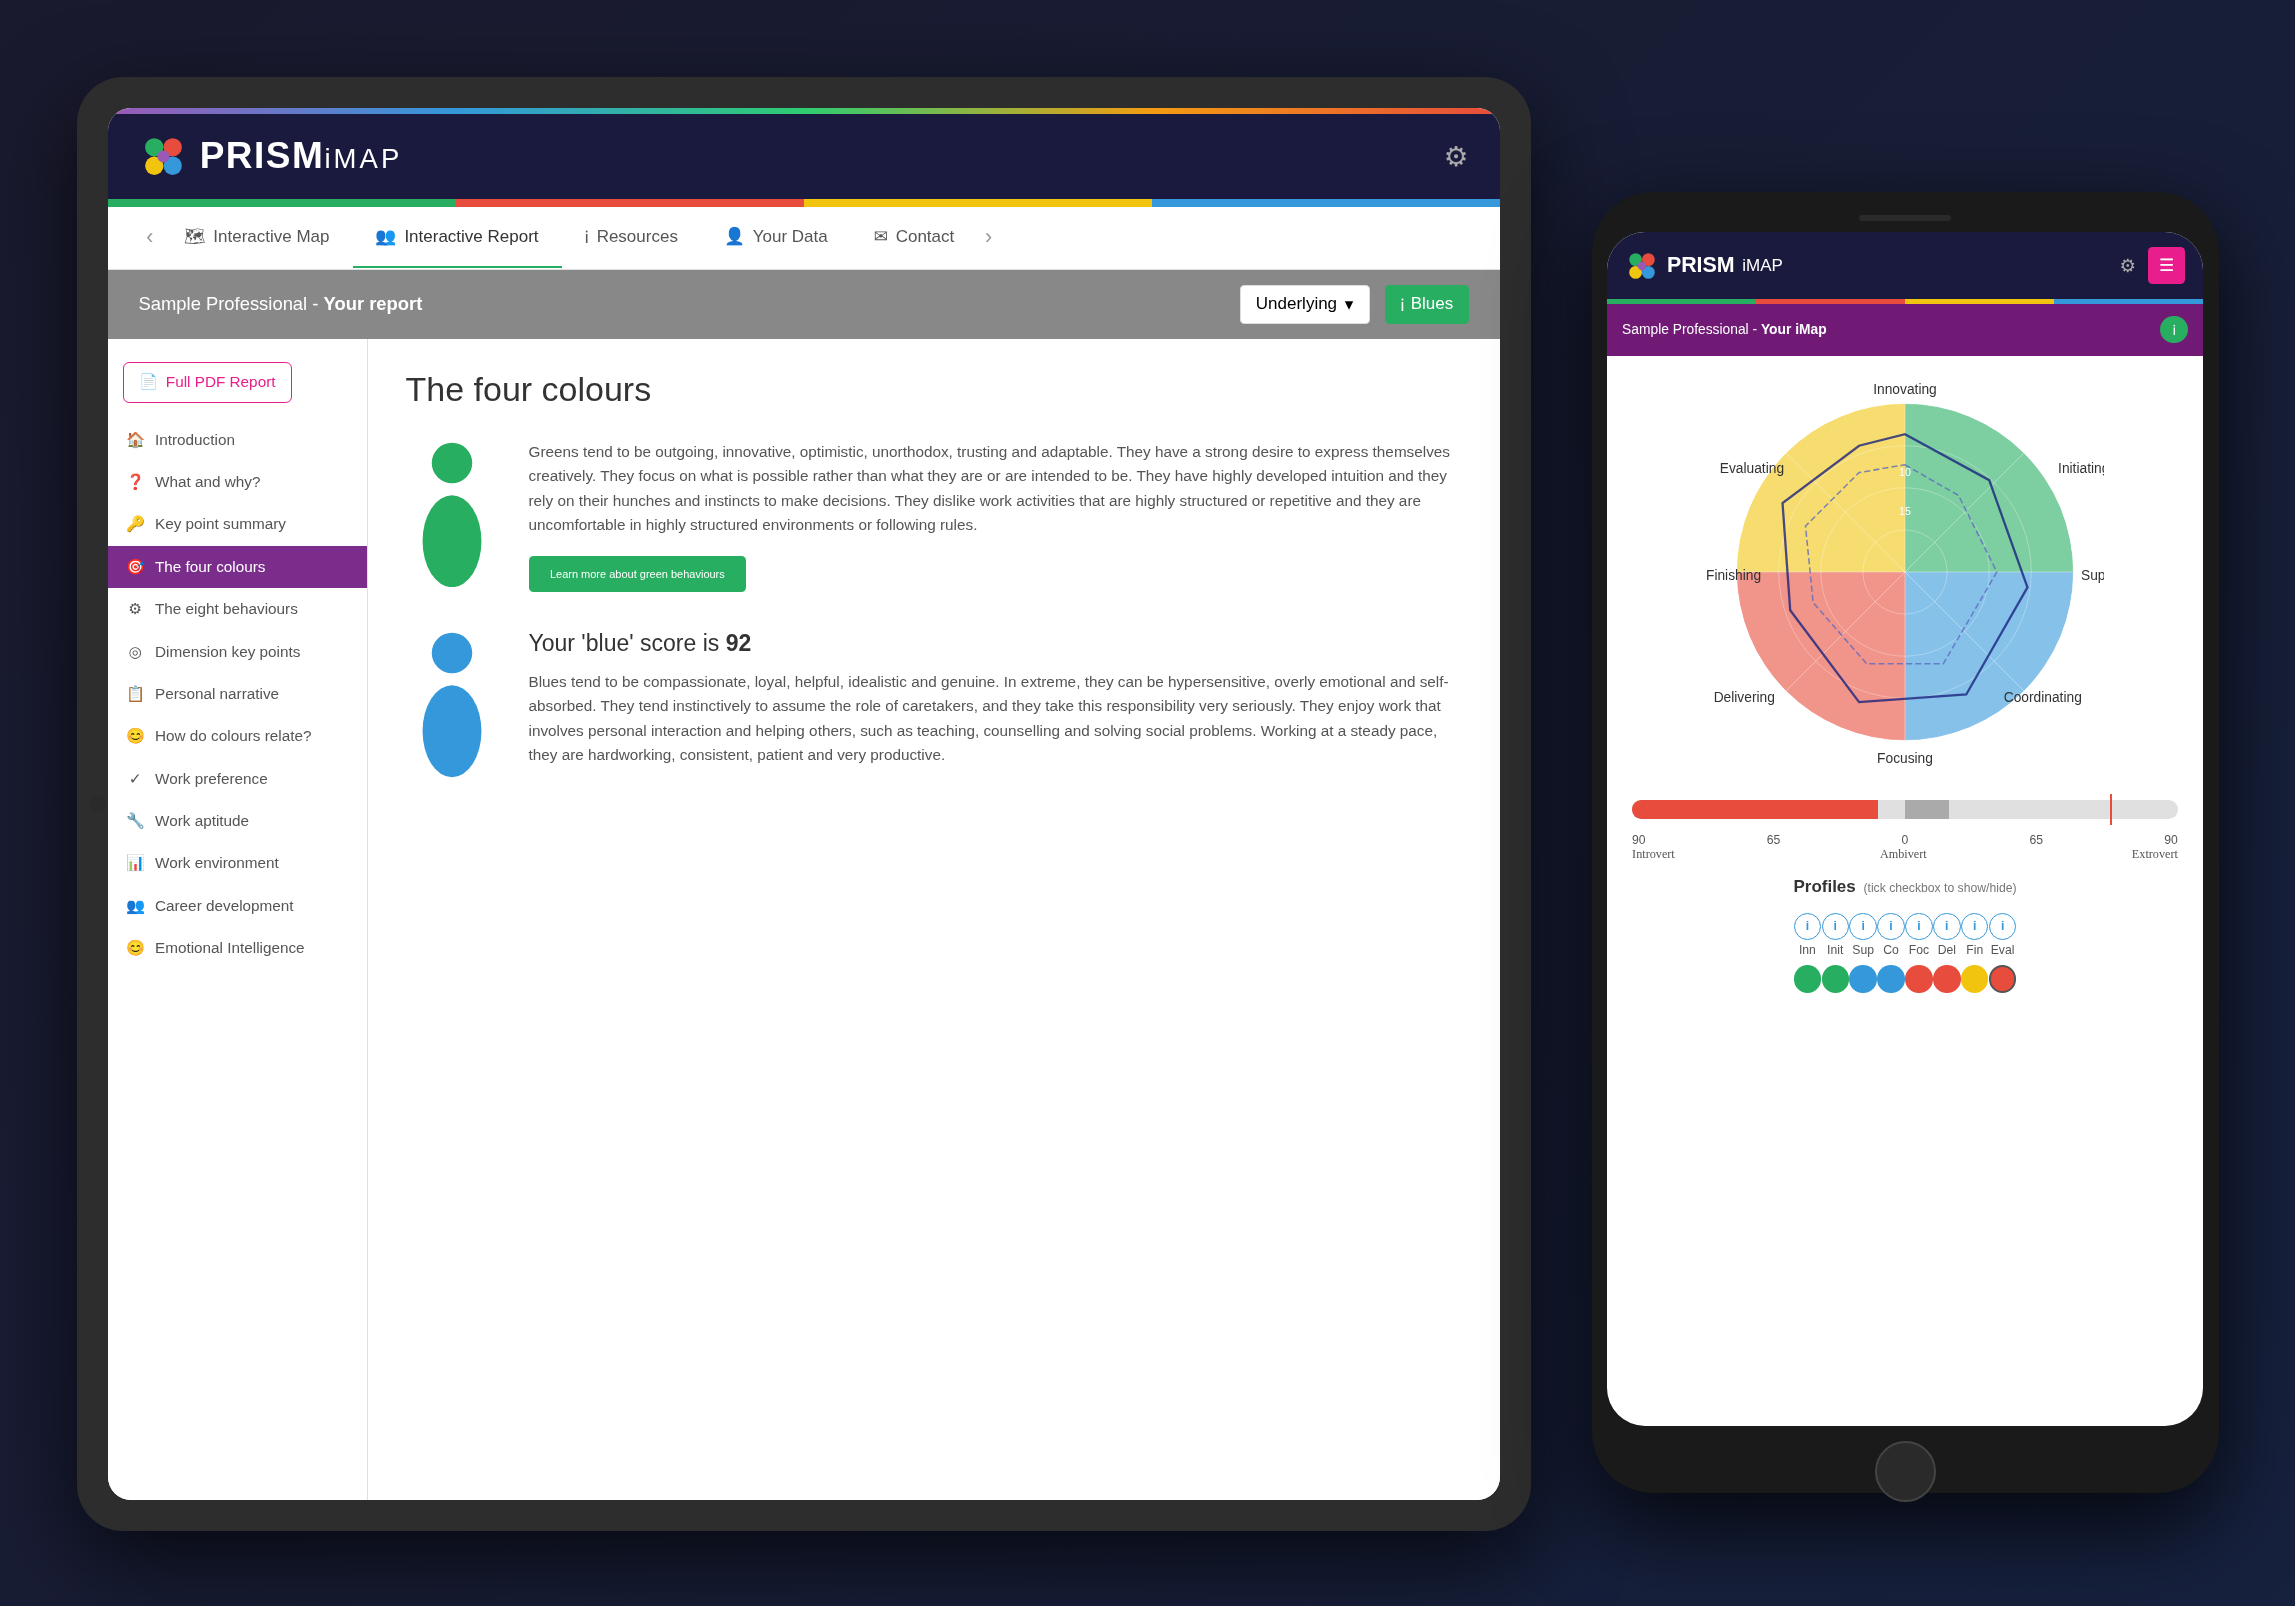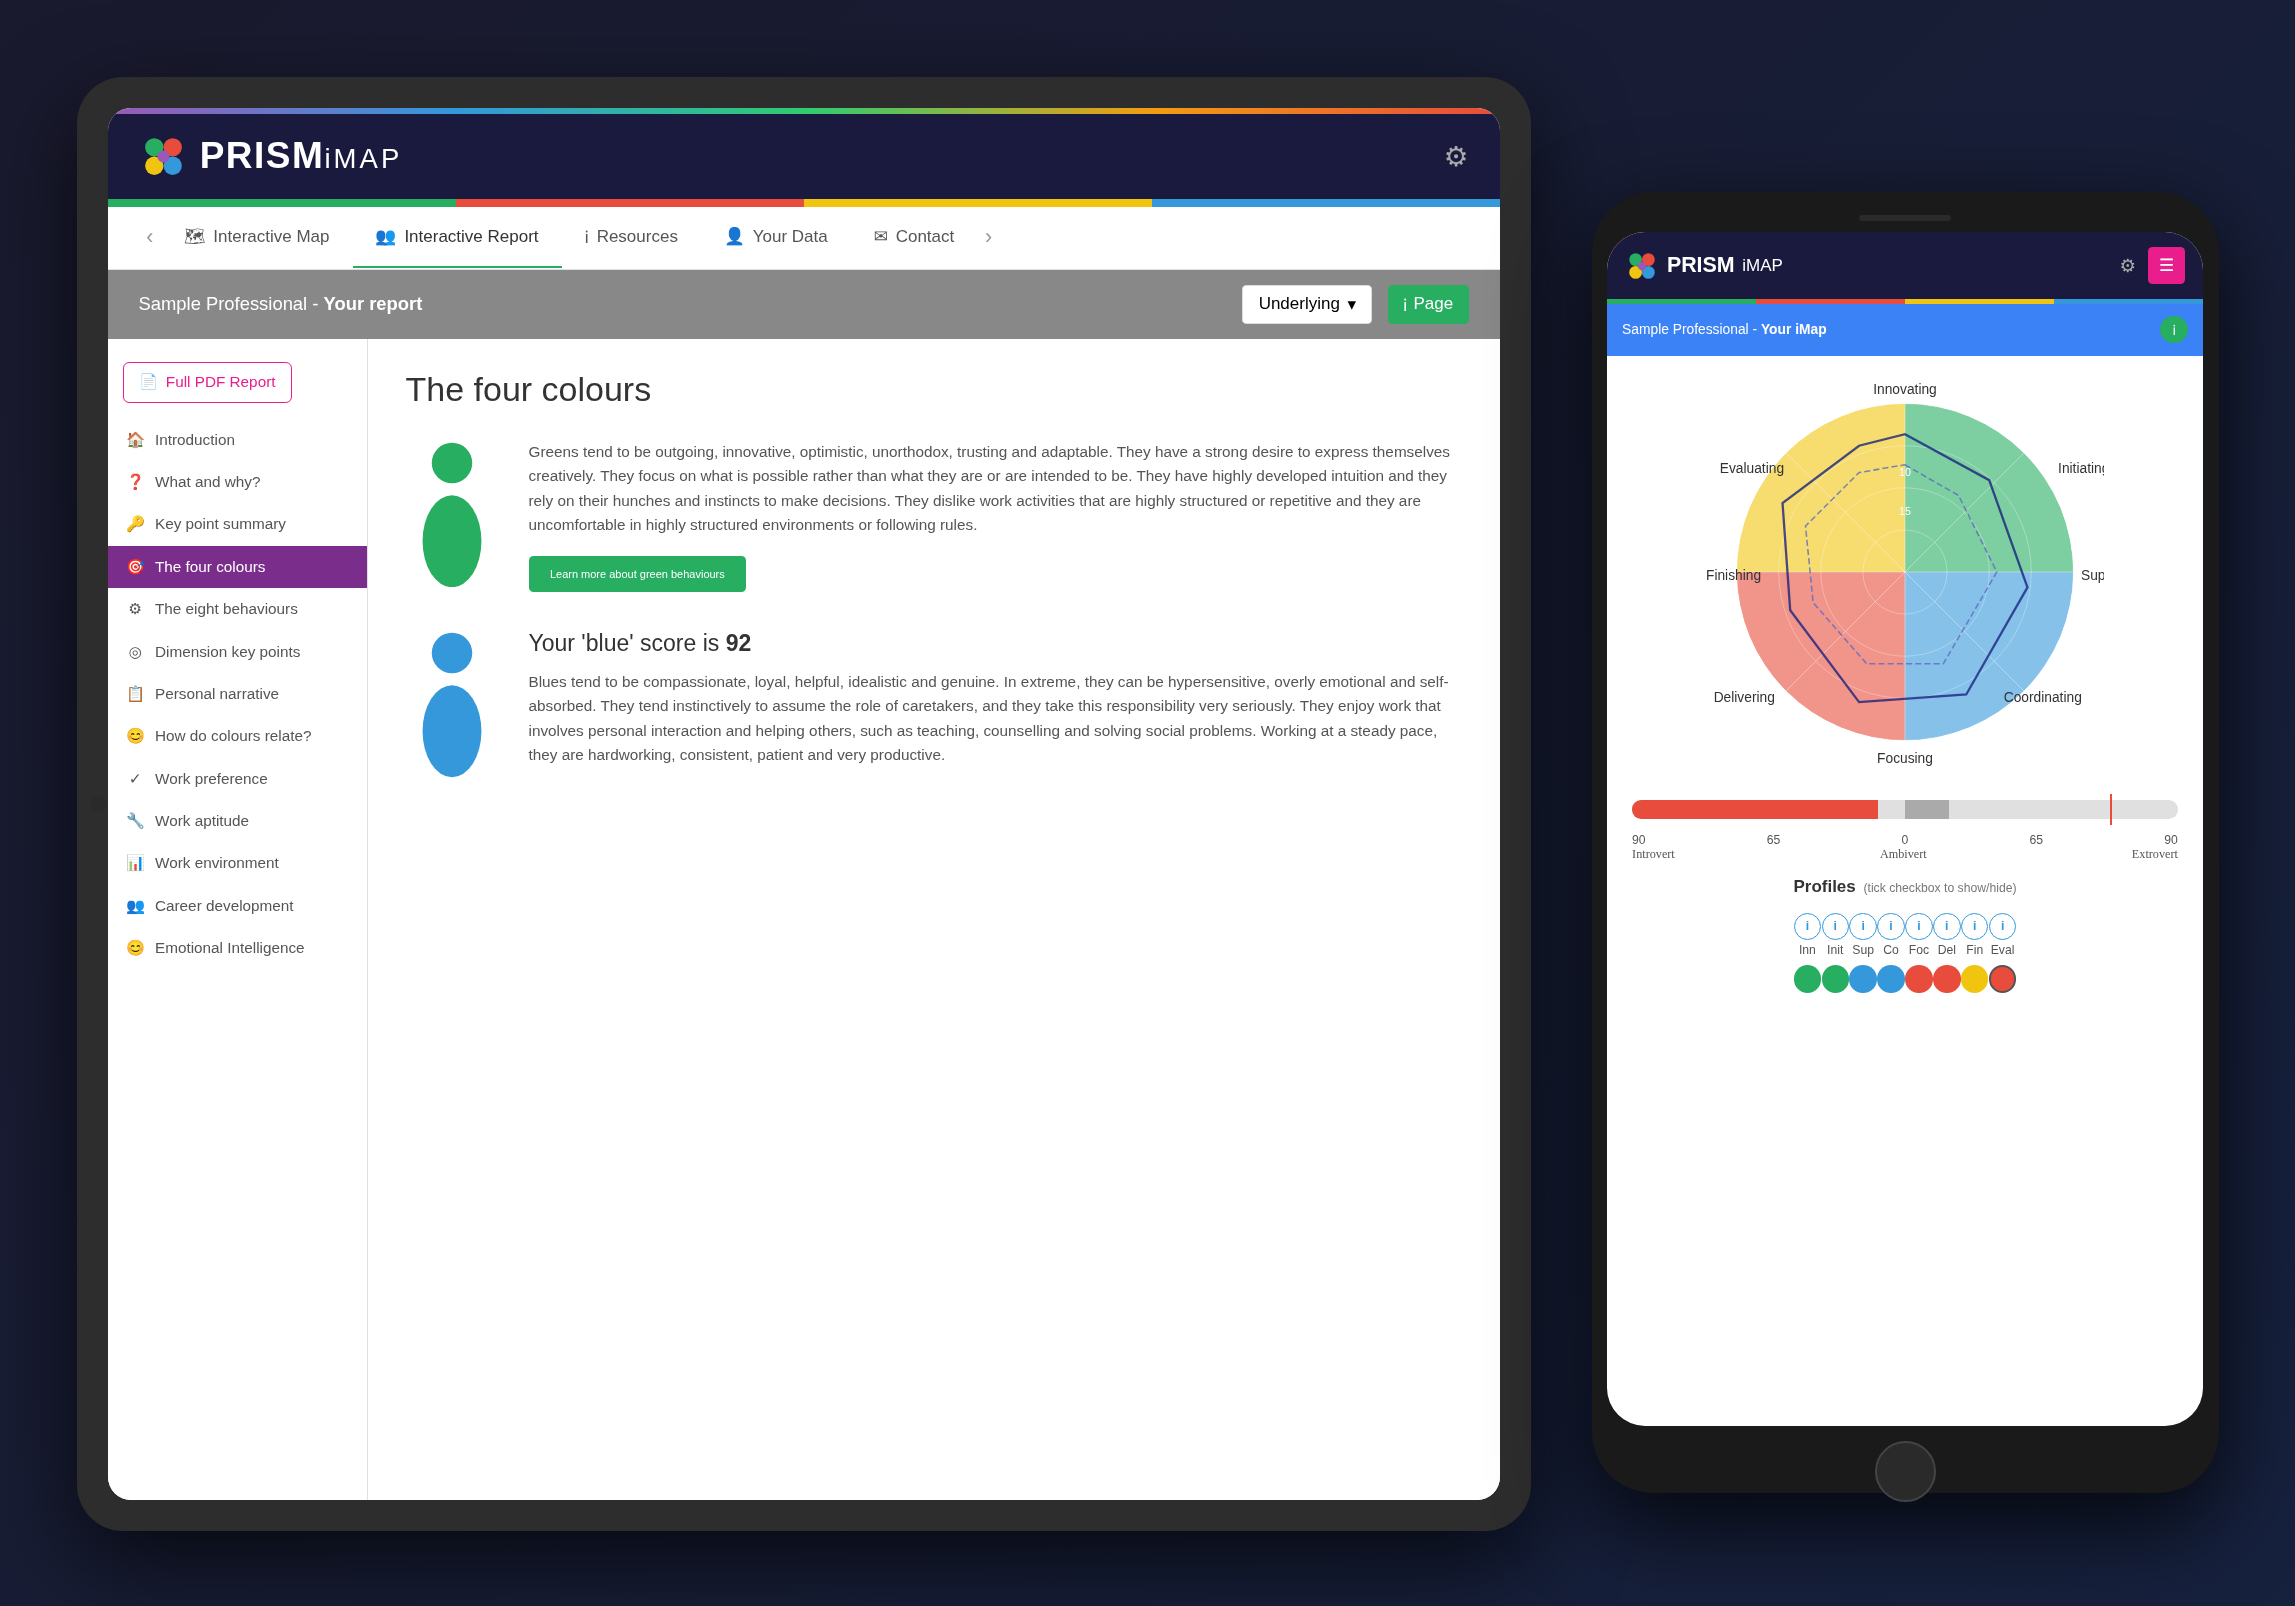--- a/index.html
+++ b/index.html
@@ -381,21 +381,21 @@
       font-size: 17px;
       cursor: pointer;
     }
 
     .phone-color-bar {
       height: 4.6px;
       background: linear-gradient(to right, #27ae60 25%, #e74c3c 25%, #e74c3c 50%, #f1c40f 50%, #f1c40f 75%, #3498db 75%);
     }
 
     .phone-report-header {
-      background: #3b82f6;
+      background: #701a75;
       padding: 12.2px 15.3px;
       display: flex;
       align-items: center;
       justify-content: space-between;
     }
 
     .phone-report-title {
       font-size: 13.8px;
       color: #fff;
     }
@@ -626,21 +626,21 @@
         <div class="report-title">
           <span>Sample Professional</span> - <strong>Your report</strong>
         </div>
         <div class="report-controls">
           <button class="dropdown-btn">
             <span>Underlying</span>
             <span>▾</span>
           </button>
           <button class="page-btn">
             <span>ℹ</span>
-            <span>Page</span>
+            <span>Blues</span>
           </button>
         </div>
       </div>
 
       <div class="main-content">
 
         <div class="sidebar">
           <button class="pdf-btn">
             <span>📄</span>
             <span>Full PDF Report</span>

